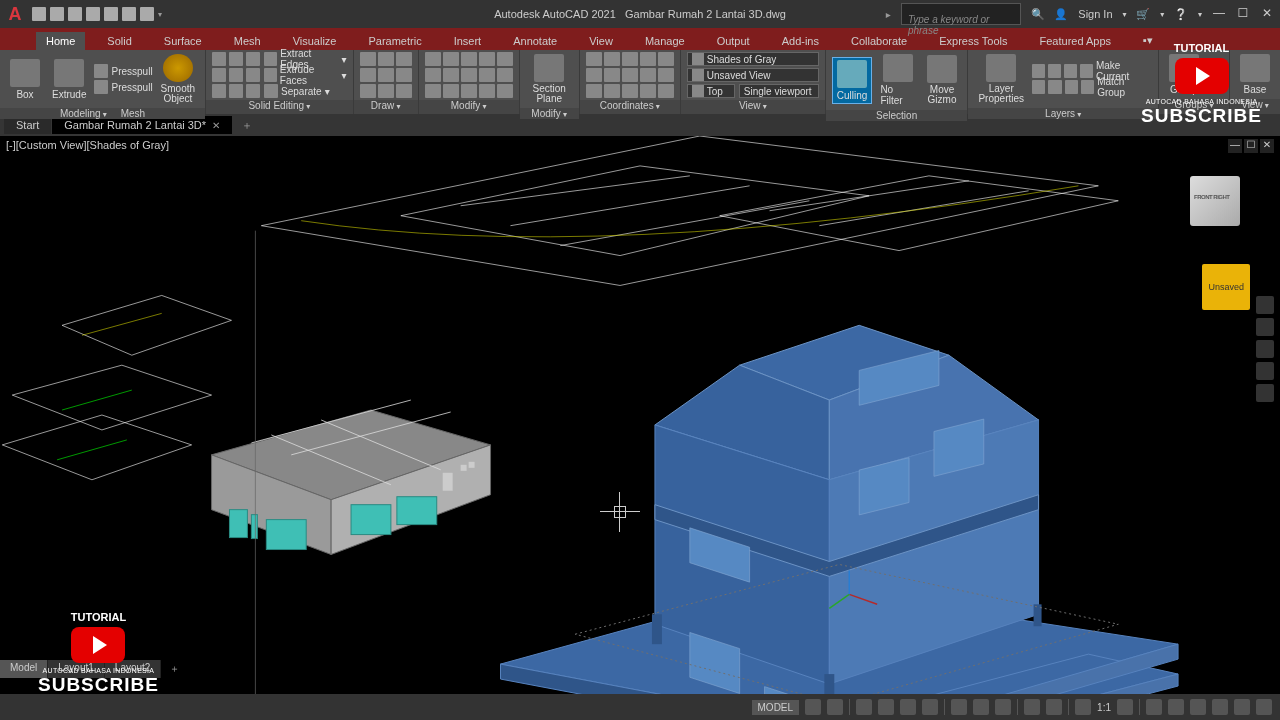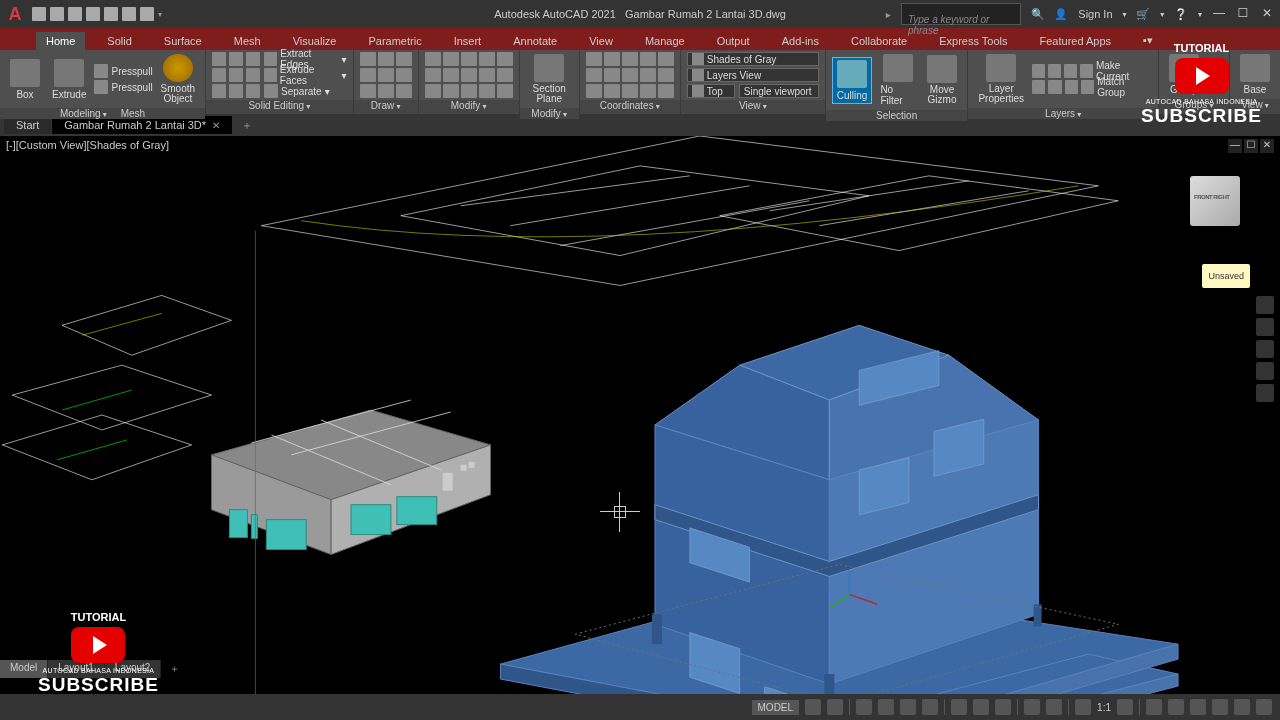--- a/index.html
+++ b/index.html
@@ -50,21 +50,21 @@
   .canvas { position: absolute; top: 136px; left: 0; right: 0; bottom: 26px; background: #000; overflow: hidden; }
   .viewlabel { position: absolute; top: 3px; left: 6px; font-size: 11px; color: #ccc; }
   .viewlabel span { color: #ccc; }
   .minmax { position: absolute; top: 3px; right: 6px; display: flex; gap: 2px; }
   .minmax div { width: 14px; height: 14px; font-size: 10px; color: #ccc; text-align: center; background: #222; }
 
   
   .viewcube { position: absolute; top: 40px; right: 30px; width: 70px; height: 70px; }
   .cube { width: 50px; height: 50px; background: linear-gradient(135deg,#ddd,#aaa); margin: 0 auto; position: relative; border-radius: 3px; perspective: 200px; }
   .cube::after { content: "FRONT RIGHT"; position: absolute; top: 18px; left: 4px; font-size: 6px; color: #555; font-weight: bold; letter-spacing: -0.5px; }
-  .unsaved-badge { position: absolute; top: 128px; right: 30px; background: #fef9c3; color: #333; font-size: 9px; padding: 7px 6px; border-radius: 2px; }
+  .unsaved-badge { position: absolute; top: 128px; right: 30px; background: #eab308; color: #333; font-size: 9px; padding: 18px 6px; border-radius: 2px; }
   .navbar-right { position: absolute; right: 6px; top: 160px; width: 18px; display: flex; flex-direction: column; gap: 4px; }
   .navbar-right div { width: 18px; height: 18px; background: #333; border-radius: 2px; }
 
   
   .scene { width: 100%; height: 100%; }
 
   
   .cursor { position: absolute; left: 600px; top: 356px; width: 40px; height: 40px; pointer-events: none; }
   .cursor::before, .cursor::after { content: ""; position: absolute; background: #ccc; }
   .cursor::before { left: 0; top: 19px; width: 40px; height: 1px; }
@@ -281,21 +281,21 @@
 
   <div class="panel">
     <div class="panel-body">
       <div class="sm-row">
         <div class="dd-field">
             <div class="ic"></div>
             <span>Shades of Gray</span>
           </div>
         <div class="dd-field">
             <div class="ic"></div>
-            <span>Layers View</span>
+            <span>Unsaved View</span>
           </div>
         <div style="display:flex;gap:4px">
           <div class="dd-field" style="min-width:48px">
               <div class="ic"></div>
               <span>Top</span>
             </div>
           <div class="dd-field" style="min-width:80px">
               <span>Single viewport</span>
             </div>
         </div>

